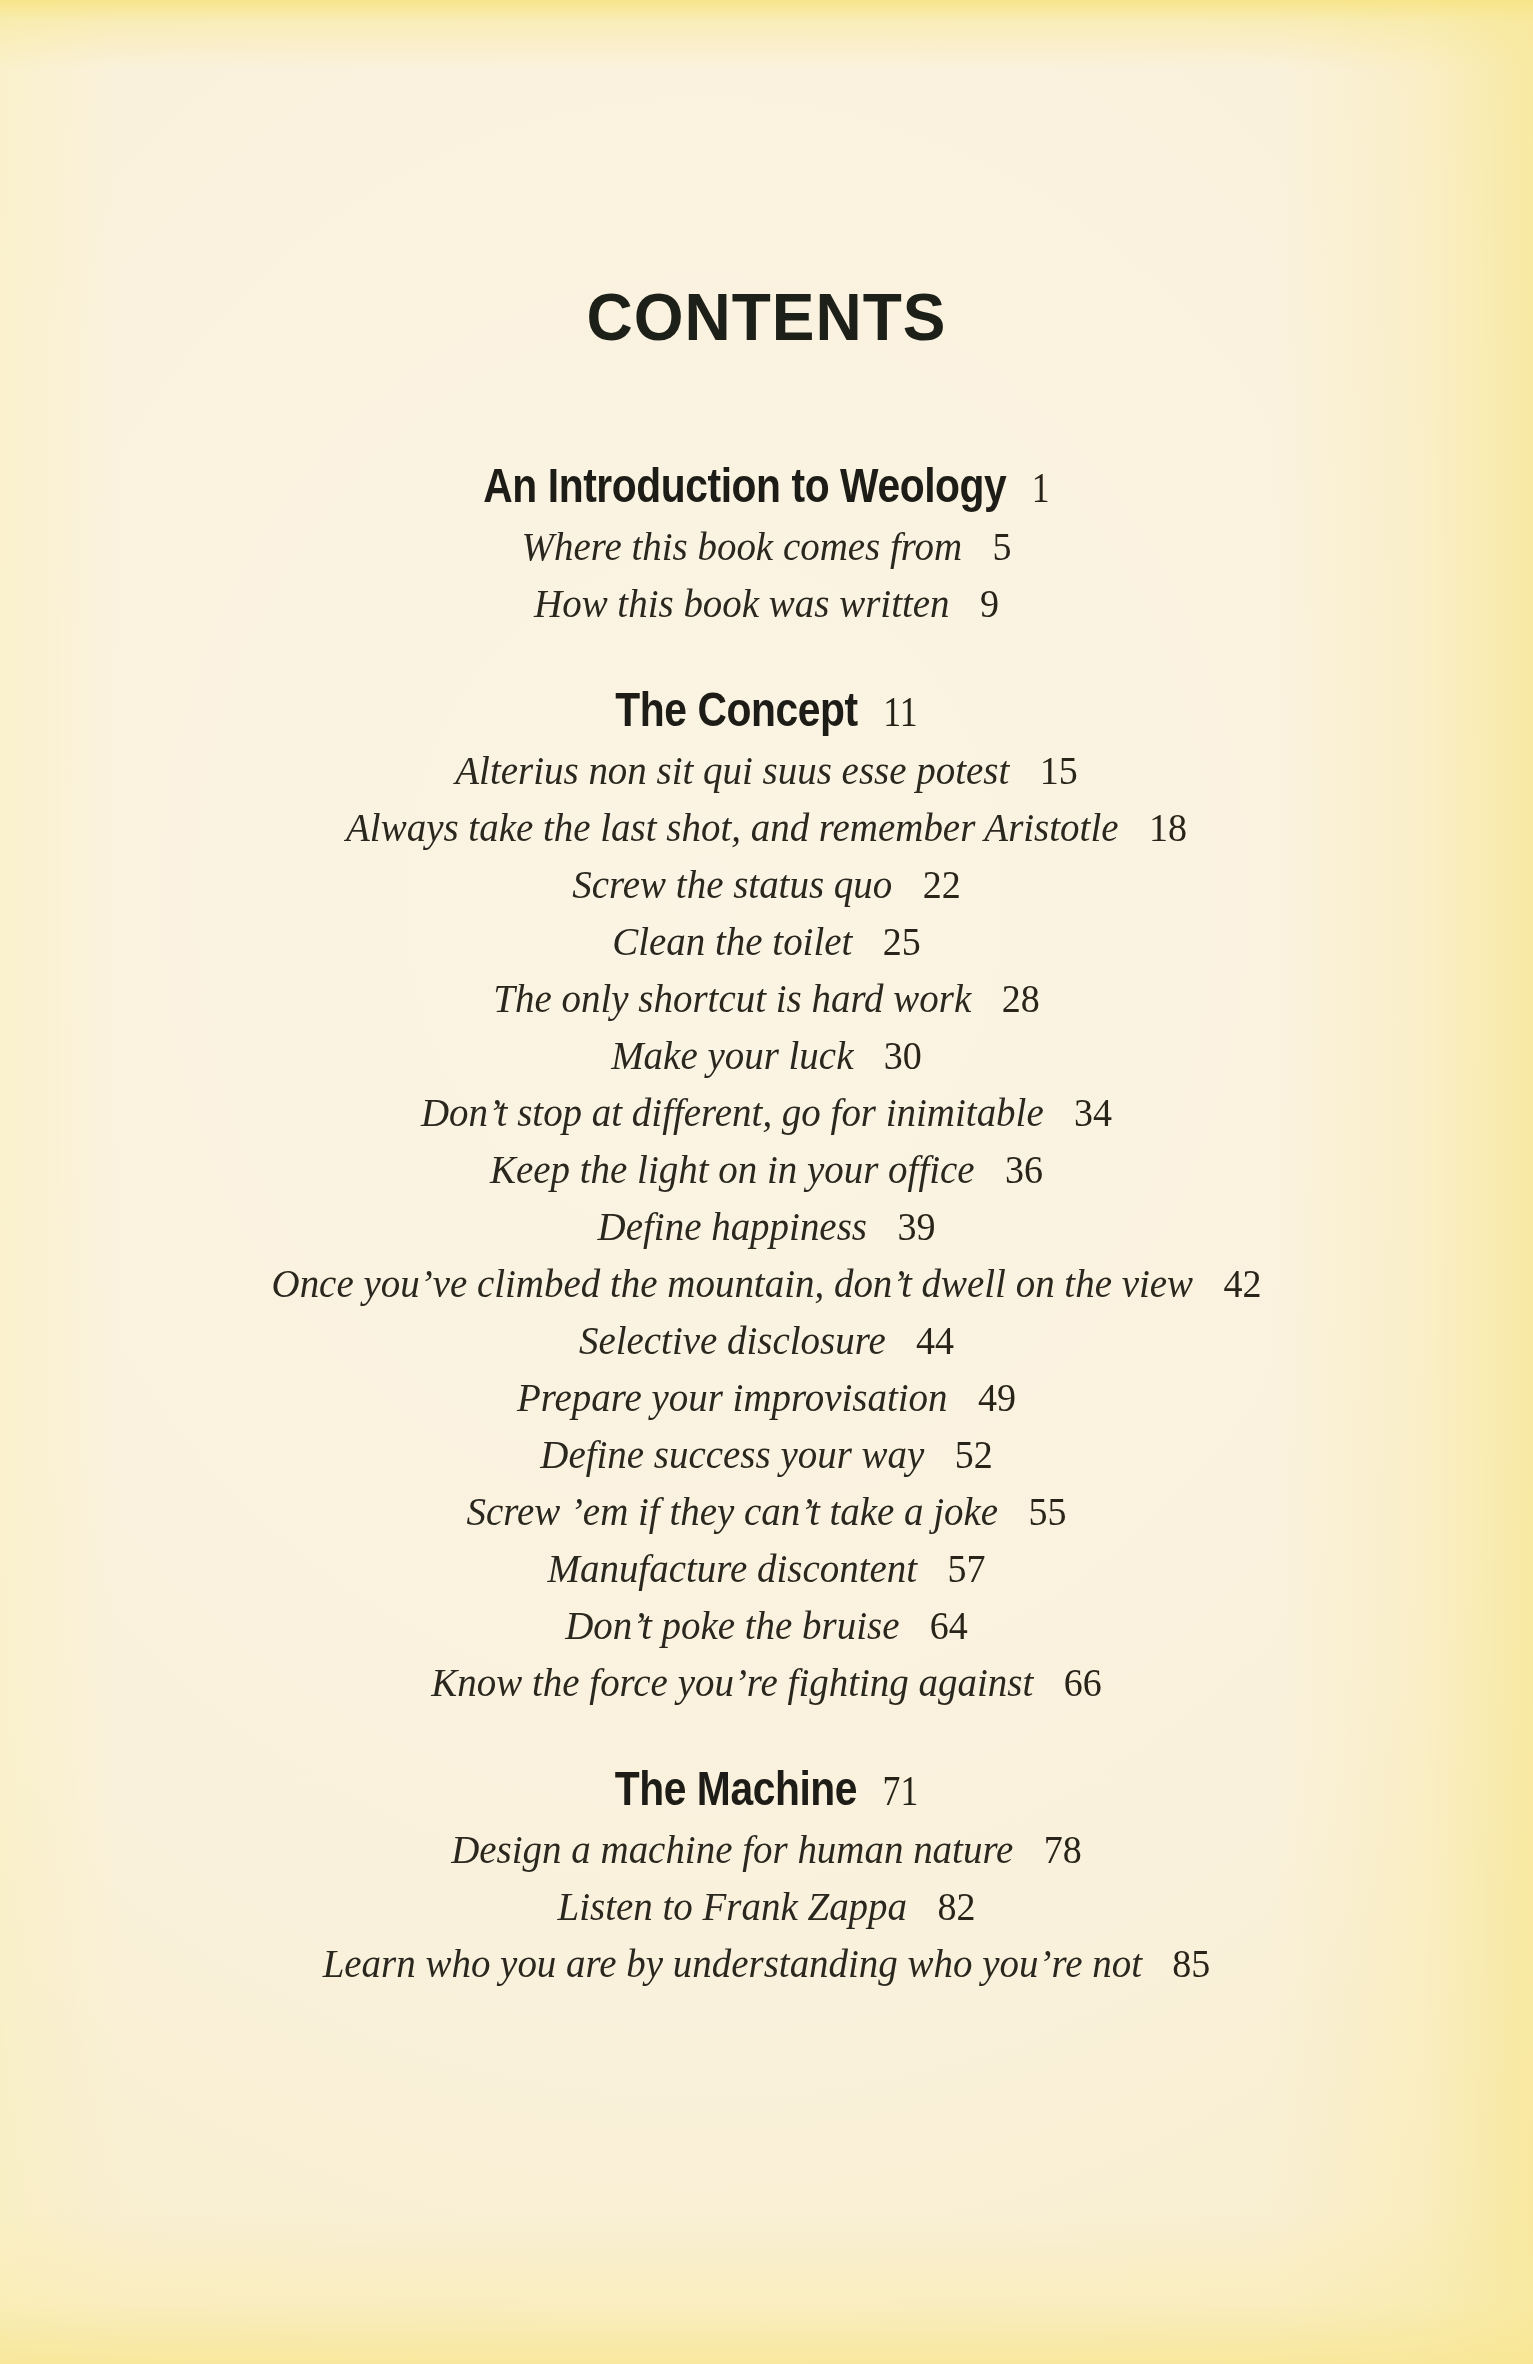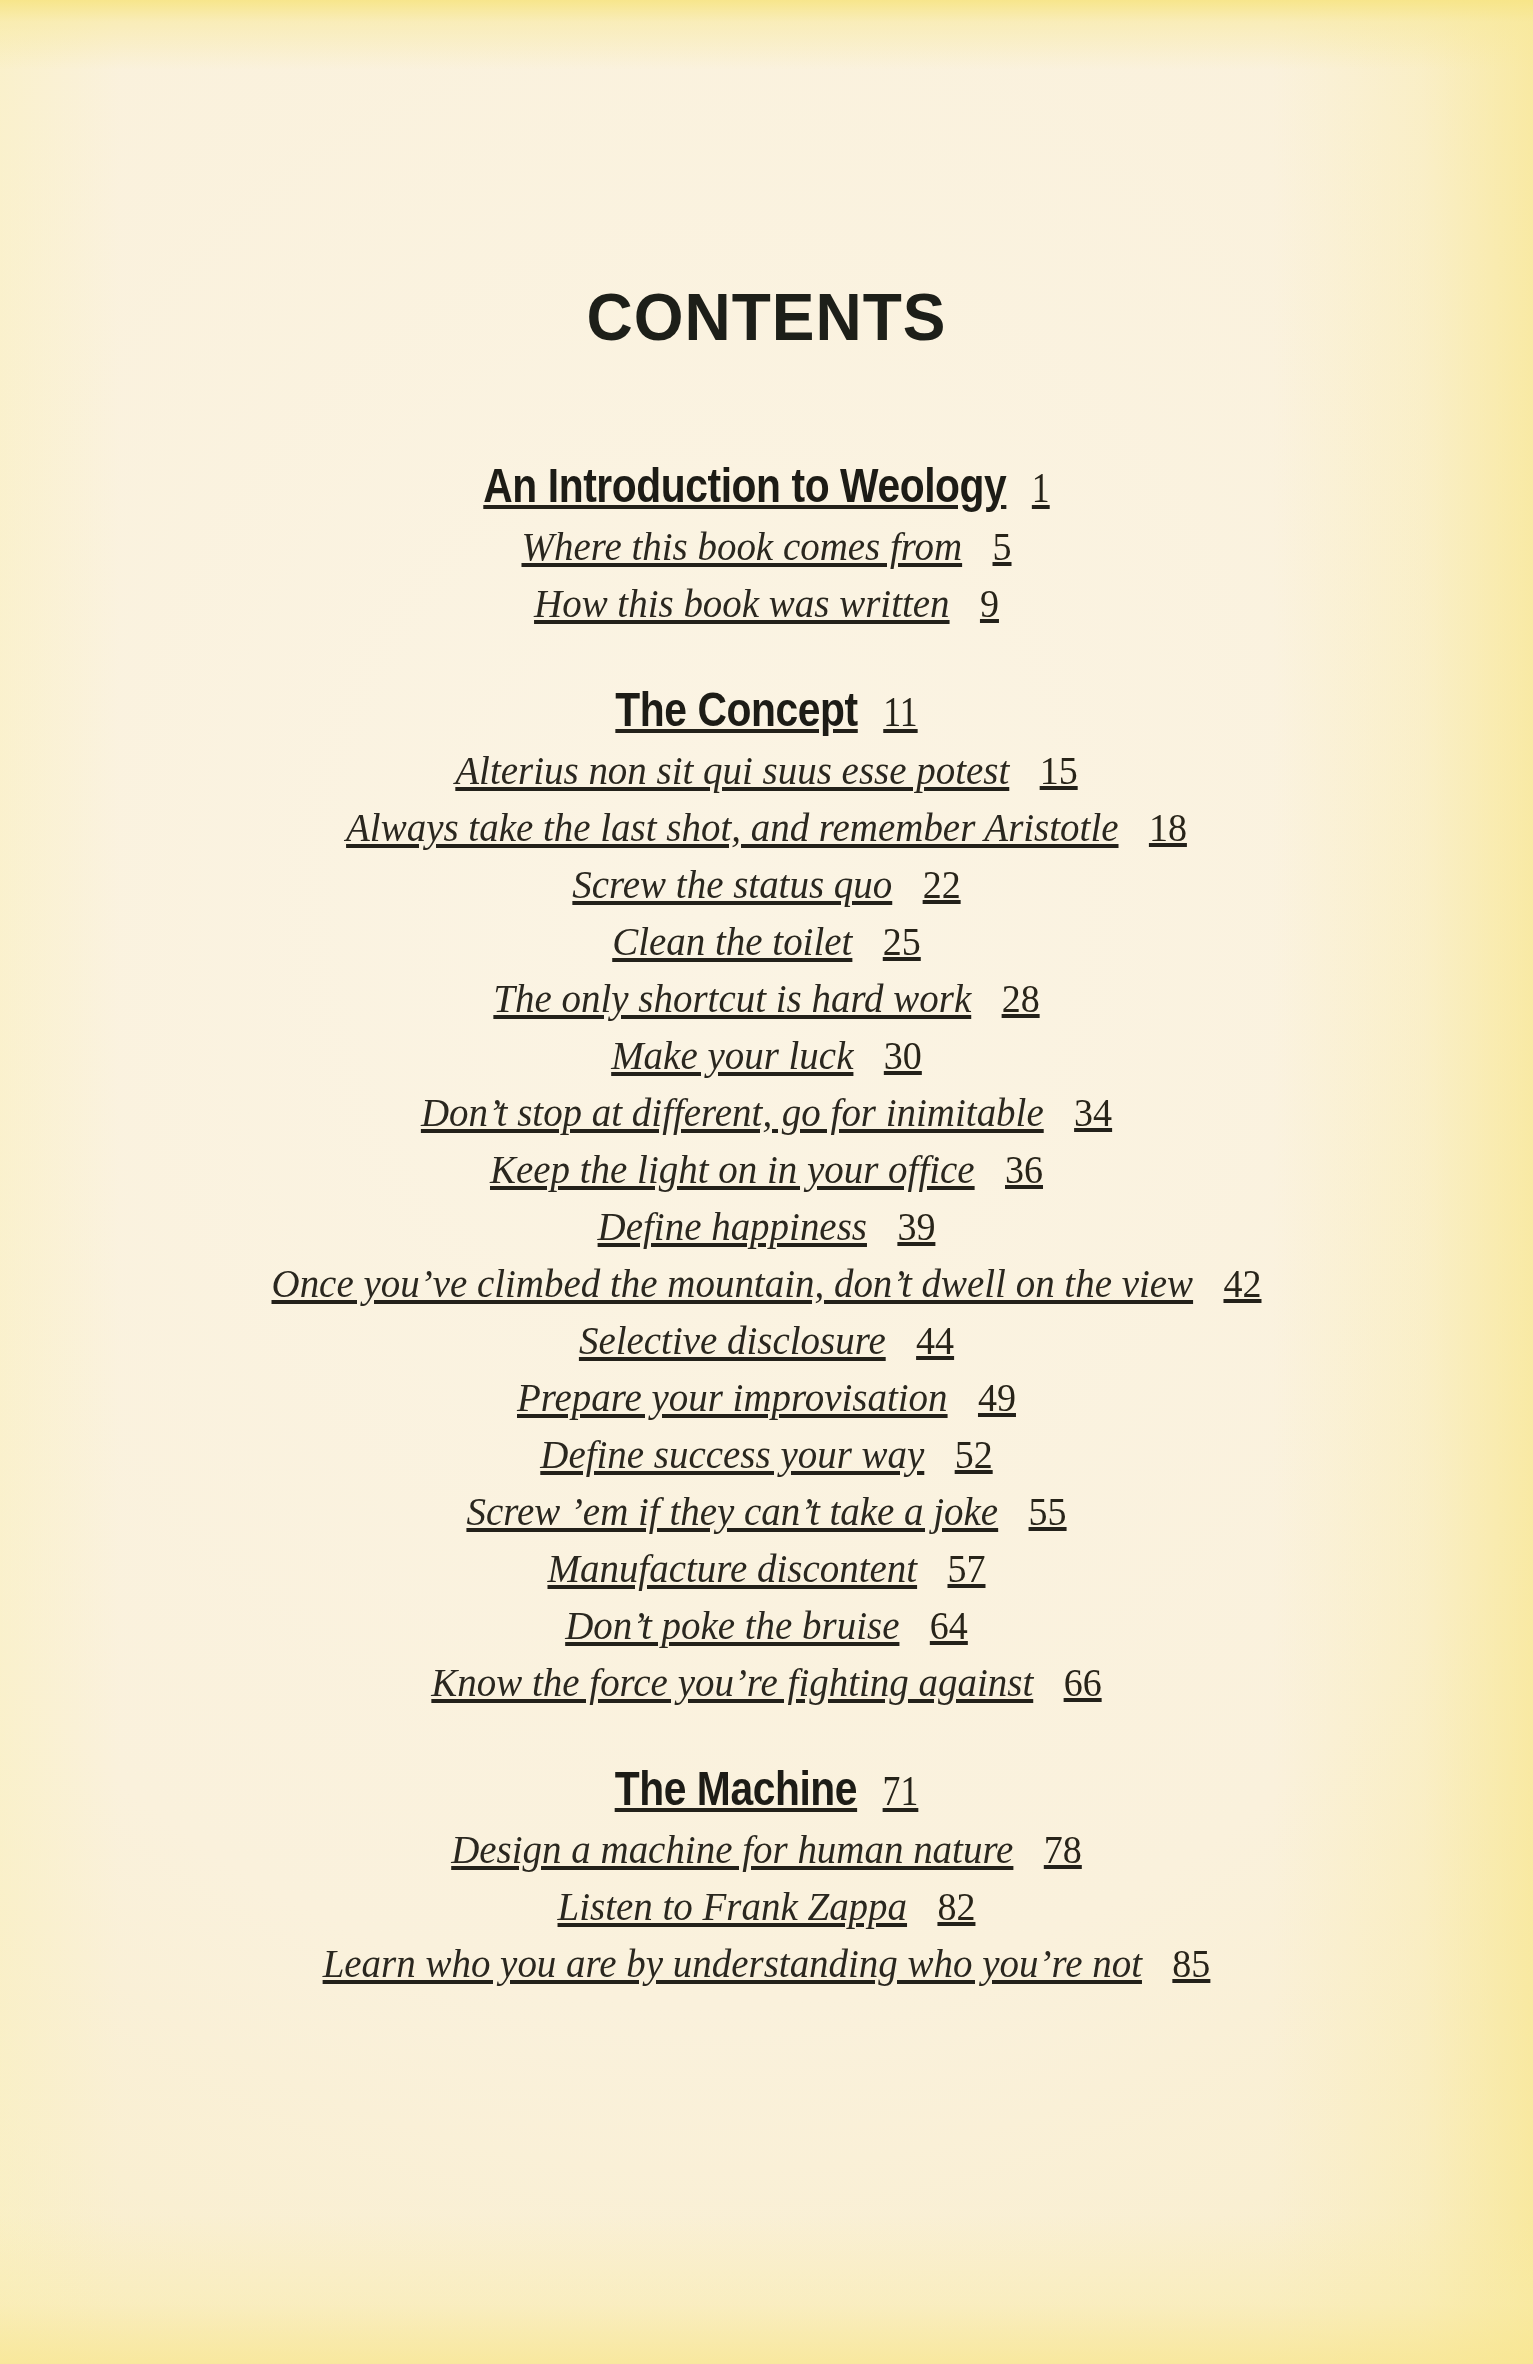--- a/index.html
+++ b/index.html
@@ -33,21 +33,21 @@
     line-height: 64px;
     text-align: center;
     font-family: "Liberation Sans", "DejaVu Sans", sans-serif;
     font-weight: bold;
     font-size: 64px;
     letter-spacing: 1px;
     color: #1d1f19;
     transform: scaleY(1.05);
   }
 
-  .toc-section { margin: 12px; text-decoration: underline; }
+  .toc-section { margin: 12px; }
   .toc-section.first { margin-top: 112px; }
   .toc-section.later { margin-top: 46px; }
 
   .heading-line {
     height: 64px;
     line-height: 64px;
     display: flex;
     justify-content: center;
     align-items: baseline;
     gap: 30px;

